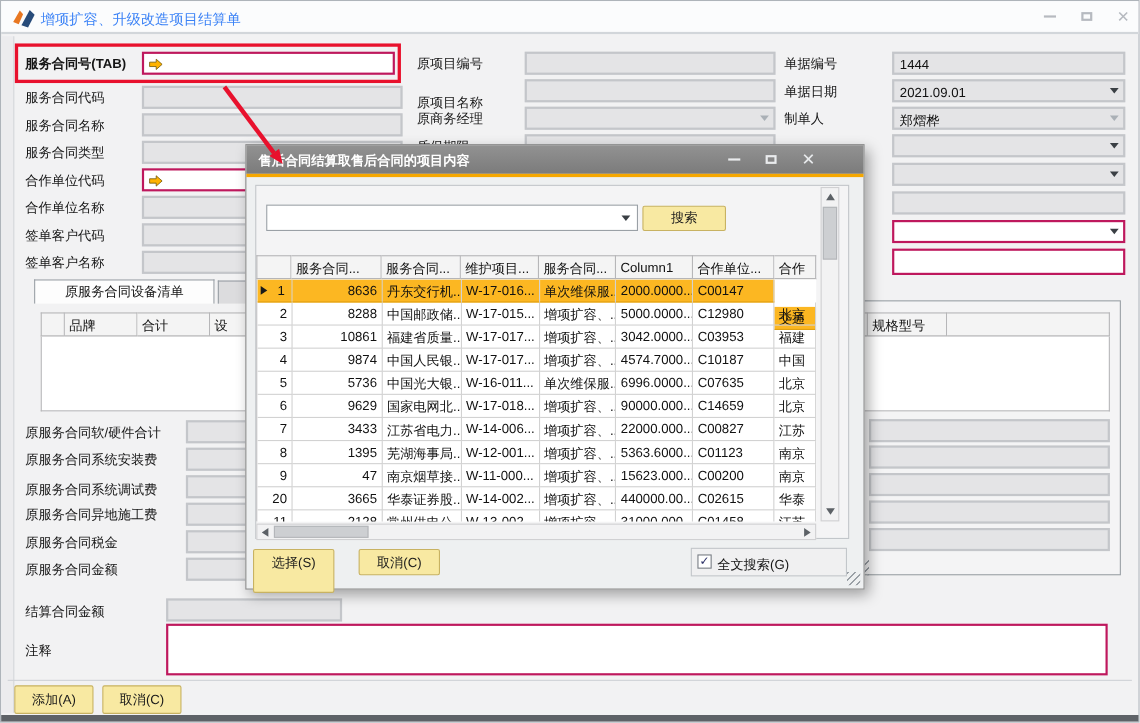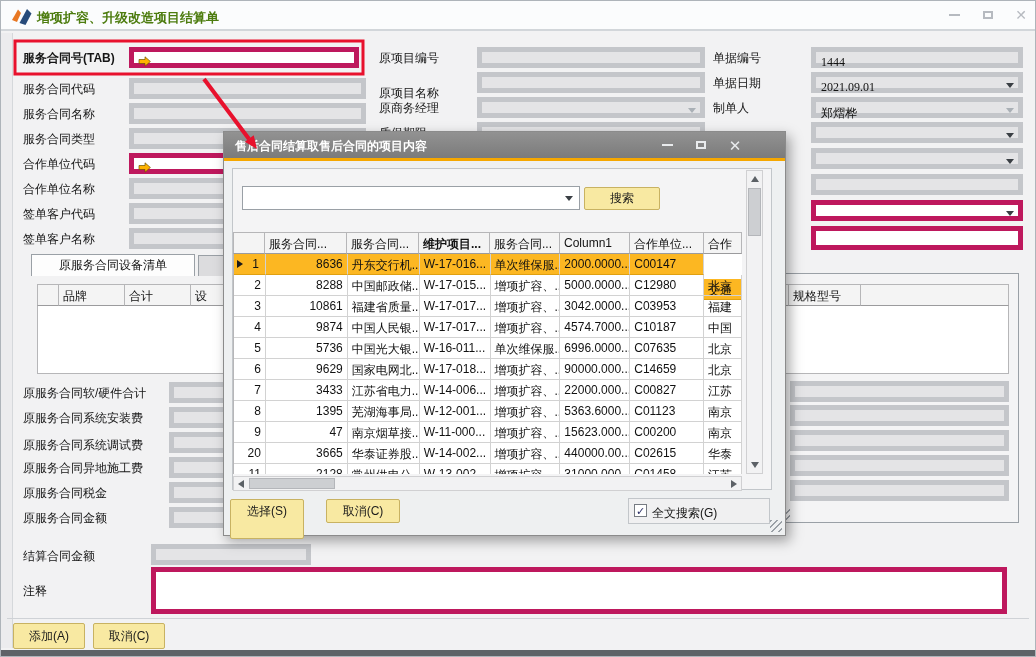--- a/index.html
+++ b/index.html
@@ -2,31 +2,31 @@
 <html><head>
 <meta charset="utf-8">
 <style>
   html,body{margin:0;padding:0;background:#d8dbde;}
   *{box-sizing:border-box;}
   .app{position:relative;width:1036px;height:657px;overflow:hidden;background:#f2f2f3;
        border:1px solid #aeb4ba;font-family:"Liberation Sans","DejaVu Sans",sans-serif;
        font-size:12px;color:#111;}
   .abs{position:absolute;}
   .titlebar{position:absolute;left:0;top:0;width:100%;height:30px;background:#fbfcfd;border-bottom:2px solid #d2d6da;}
-  .app-title{position:absolute;left:36px;top:8px;font-weight:bold;font-size:13px;color:#4d7c0f;white-space:nowrap;}
+  .app-title{position:absolute;left:36px;top:8px;font-weight:normal;font-size:13px;color:#3b82f6;white-space:nowrap;}
   .winctl{position:absolute;top:0;height:28px;width:30px;display:flex;align-items:center;justify-content:center;color:#b6bac0;}
   .ctl-min{display:inline-block;width:11px;height:0;border-bottom:2px solid #b6bac0;}
   .ctl-max{display:inline-block;width:10px;height:8px;border:2px solid #b6bac0;}
   .ctl-x{font-size:14px;font-weight:bold;color:#b6bac0;line-height:1;}
   .leftframe{position:absolute;left:0;top:32px;width:12px;height:615px;background:#ececee;border-right:1px solid #d5d8db;}
   .statusbar{position:absolute;left:0;top:649px;width:1036px;height:8px;background:#5e6267;}
 
   .lbl{position:absolute;white-space:nowrap;color:#151515;}
   .lbl.bold{font-weight:bold;}
-  .fld{position:absolute;height:21px;background:#fff;border:5px solid #be185d;font-family:Liberation Serif, serif;}
+  .fld{position:absolute;height:21px;background:#fff;border:2px solid #be185d;}
   .fld.gray{background:#e4e4e6;border-color:#c4c6ca;}
   .dd{position:absolute;right:4px;top:6px;width:0;height:0;border-left:4px solid transparent;border-right:4px solid transparent;border-top:5px solid #3a3f44;}
   .dd.lite{border-top-color:#aab0b6;}
   .linkarrow{position:absolute;left:4px;top:4px;}
 
   .tab{position:absolute;background:#fdfdfd;border:1px solid #9aa0a6;border-bottom:none;text-align:center;line-height:21px;}
   .tab.ghost{background:#dcdcde;}
   .panel{position:absolute;background:#f4f4f5;border:1px solid #9aa0a6;}
   .th-row{position:absolute;display:flex;background:#f2f2f3;}
   .th{height:22px;border-right:1px solid #b6b6b8;border-top:1px solid #b6b6b8;border-bottom:1px solid #9b9b9d;padding:3px 4px;white-space:nowrap;overflow:hidden;background:#f4f4f4;}
@@ -216,21 +216,21 @@
       <span></span>
       <span class="dd" style="top:9px;right:6px;"></span>
     </div>
     <div class="btn" style="left:360px;top:55px;width:76px;height:23px;line-height:21px;">搜索</div>
 
     <div id="dialog-grid" style="position: absolute; left: 9px; top: 100px; width: 509px;">
         <div class="grid-hd" style="left: 0px; top: 0px;">
           <div class="th" style="width: 32px; border-left: 1px solid rgb(182, 182, 184);"></div>
           <div class="th" style="width: 82px;">服务合同...</div>
           <div class="th" style="width: 72px;">服务合同...</div>
-          <div class="th" style="width: 71px; font-weight: bold;">维护项目...</div>
+          <div class="th" style="width: 71px;">维护项目...</div>
           <div class="th" style="width: 70px;">服务合同...</div>
           <div class="th" style="width: 70px;">Column1</div>
           <div class="th" style="width: 74px;">合作单位...</div>
           <div class="th" style="width: 38px;">合作</div>
         </div>
         <div class="grid-rows" style="left: 0px; top: 22px; width: 509px; height: 220px; border-left: 1px solid rgb(182, 182, 184);">
           <div class="grow sel">
             <div class="gcell" style="width: 32px; text-align: right; padding-right: 6px;">1<div class="rowind"></div></div>
             <div class="gcell" style="width: 82px; text-align: right;">8636</div>
             <div class="gcell" style="width: 72px;">丹东交行机...</div>

